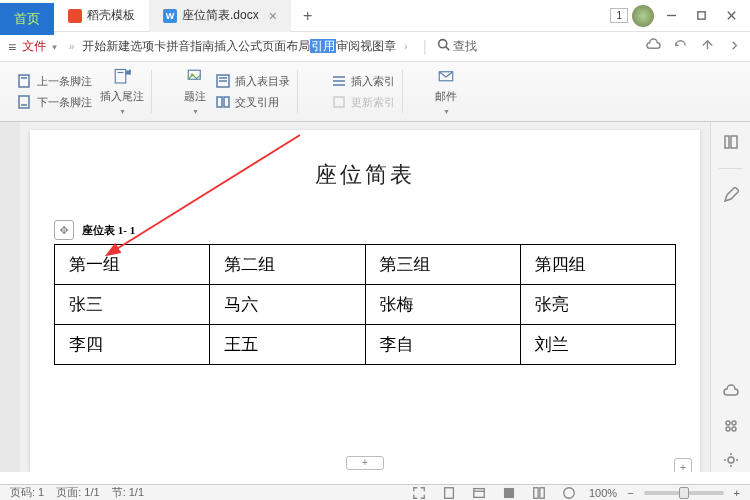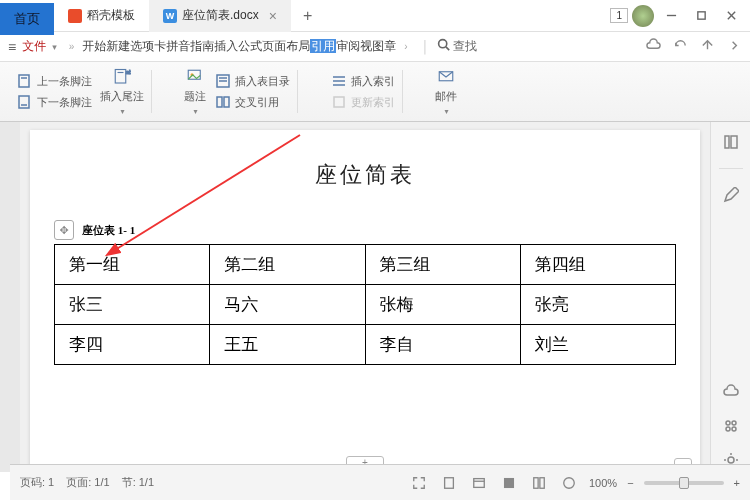--- a/index.html
+++ b/index.html
@@ -1,21 +1,21 @@
 <!DOCTYPE html>
 <html><head>
 <meta charset="utf-8">
 <style>
 * { box-sizing: border-box; margin: 0; padding: 0; }
 body { font-family: "Microsoft YaHei", sans-serif; font-size: 12px; color: #333; background: #fff; width: 750px; height: 500px; overflow: hidden; position: relative; }
 
 
 .titlebar { height: 32px; background: #fff; display: flex; align-items: center; border-bottom: 1px solid #e0e0e0; position: relative; }
 .tab { height: 32px; display: flex; align-items: center; padding: 0 14px; cursor: pointer; font-size: 12px; }
-.tab.home { background: #2473d0; color: #0f172a; font-size: 13px; margin-top: 7px; }
+.tab.home { background: #2473d0; color: #bef264; font-size: 13px; margin-top: 7px; }
 .tab.tpl { color: #333; }
 .tab.tpl .logo { width: 14px; height: 14px; background: #e94c2b; border-radius: 2px; margin-right: 5px; display: inline-block; }
 .tab.doc { background: #f0f0f0; color: #333; min-width: 130px; }
 .tab.doc .wicon { width: 14px; height: 14px; background: #3b8ee0; color: #fff; font-size: 9px; line-height: 14px; text-align: center; border-radius: 2px; margin-right: 5px; display: inline-block; font-weight: bold; }
 .tab .close { margin-left: 10px; color: #888; font-size: 14px; }
 .tab.add { color: #666; font-size: 16px; padding: 0 12px; }
 .title-right { margin-left: auto; display: flex; align-items: center; gap: 4px; padding-right: 6px; }
 .wcount { border: 1px solid #bbb; font-size: 10px; padding: 1px 5px; position: relative; }
 .avatar { width: 22px; height: 22px; border-radius: 50%; background: radial-gradient(circle, #b0d090, #708050); }
 .winbtn { width: 26px; height: 26px; display: flex; align-items: center; justify-content: center; color: #666; font-size: 13px; }
@@ -64,21 +64,21 @@
 .arrow-svg { position: absolute; left: 100px; top: 125px; pointer-events: none; }
 
 
 .sidepanel { position: absolute; right: 0; top: 122px; bottom: 28px; width: 40px; background: #f4f4f4; border-left: 1px solid #ddd; display: flex; flex-direction: column; align-items: center; padding-top: 8px; gap: 10px; }
 .sidepanel .sitem { width: 24px; height: 24px; display: flex; align-items: center; justify-content: center; color: #888; }
 .sidepanel .sitem svg { width: 16px; height: 16px; stroke: #888; fill: none; stroke-width: 1.5; }
 .sidepanel .divider { height: 1px; width: 24px; background: #ddd; margin: 4px 0; }
 .sidepanel .spacer { flex: 1; }
 
 
-.status { position: absolute; left: 10px; right: 0; bottom: 0; height: 36px; background: #f4f4f4; border-top: 1px solid #ccc; display: flex; align-items: center; padding: 0 10px; font-size: 11px; color: #666; gap: 12px; }
+.status { position: absolute; left: 0; right: 0; bottom: 0; height: 16px; background: #f4f4f4; border-top: 1px solid #ccc; display: flex; align-items: center; padding: 0 10px; font-size: 11px; color: #666; gap: 12px; }
 .status .sicon { display: inline-flex; align-items: center; justify-content: center; width: 20px; height: 20px; }
 .status .sicon svg { width: 14px; height: 14px; stroke: #888; fill: none; stroke-width: 1.5; }
 .status .sicon.active svg { fill: #888; }
 .status .right { margin-left: auto; display: flex; align-items: center; gap: 10px; }
 .zoom-slider { width: 80px; height: 4px; background: #ccc; position: relative; border-radius: 2px; }
 .zoom-slider .thumb { position: absolute; left: 50%; top: -4px; width: 10px; height: 12px; background: #e8e8e8; border: 1px solid #999; border-radius: 2px; transform: translateX(-50%); }
 </style>
 </head>
 <body>
 

